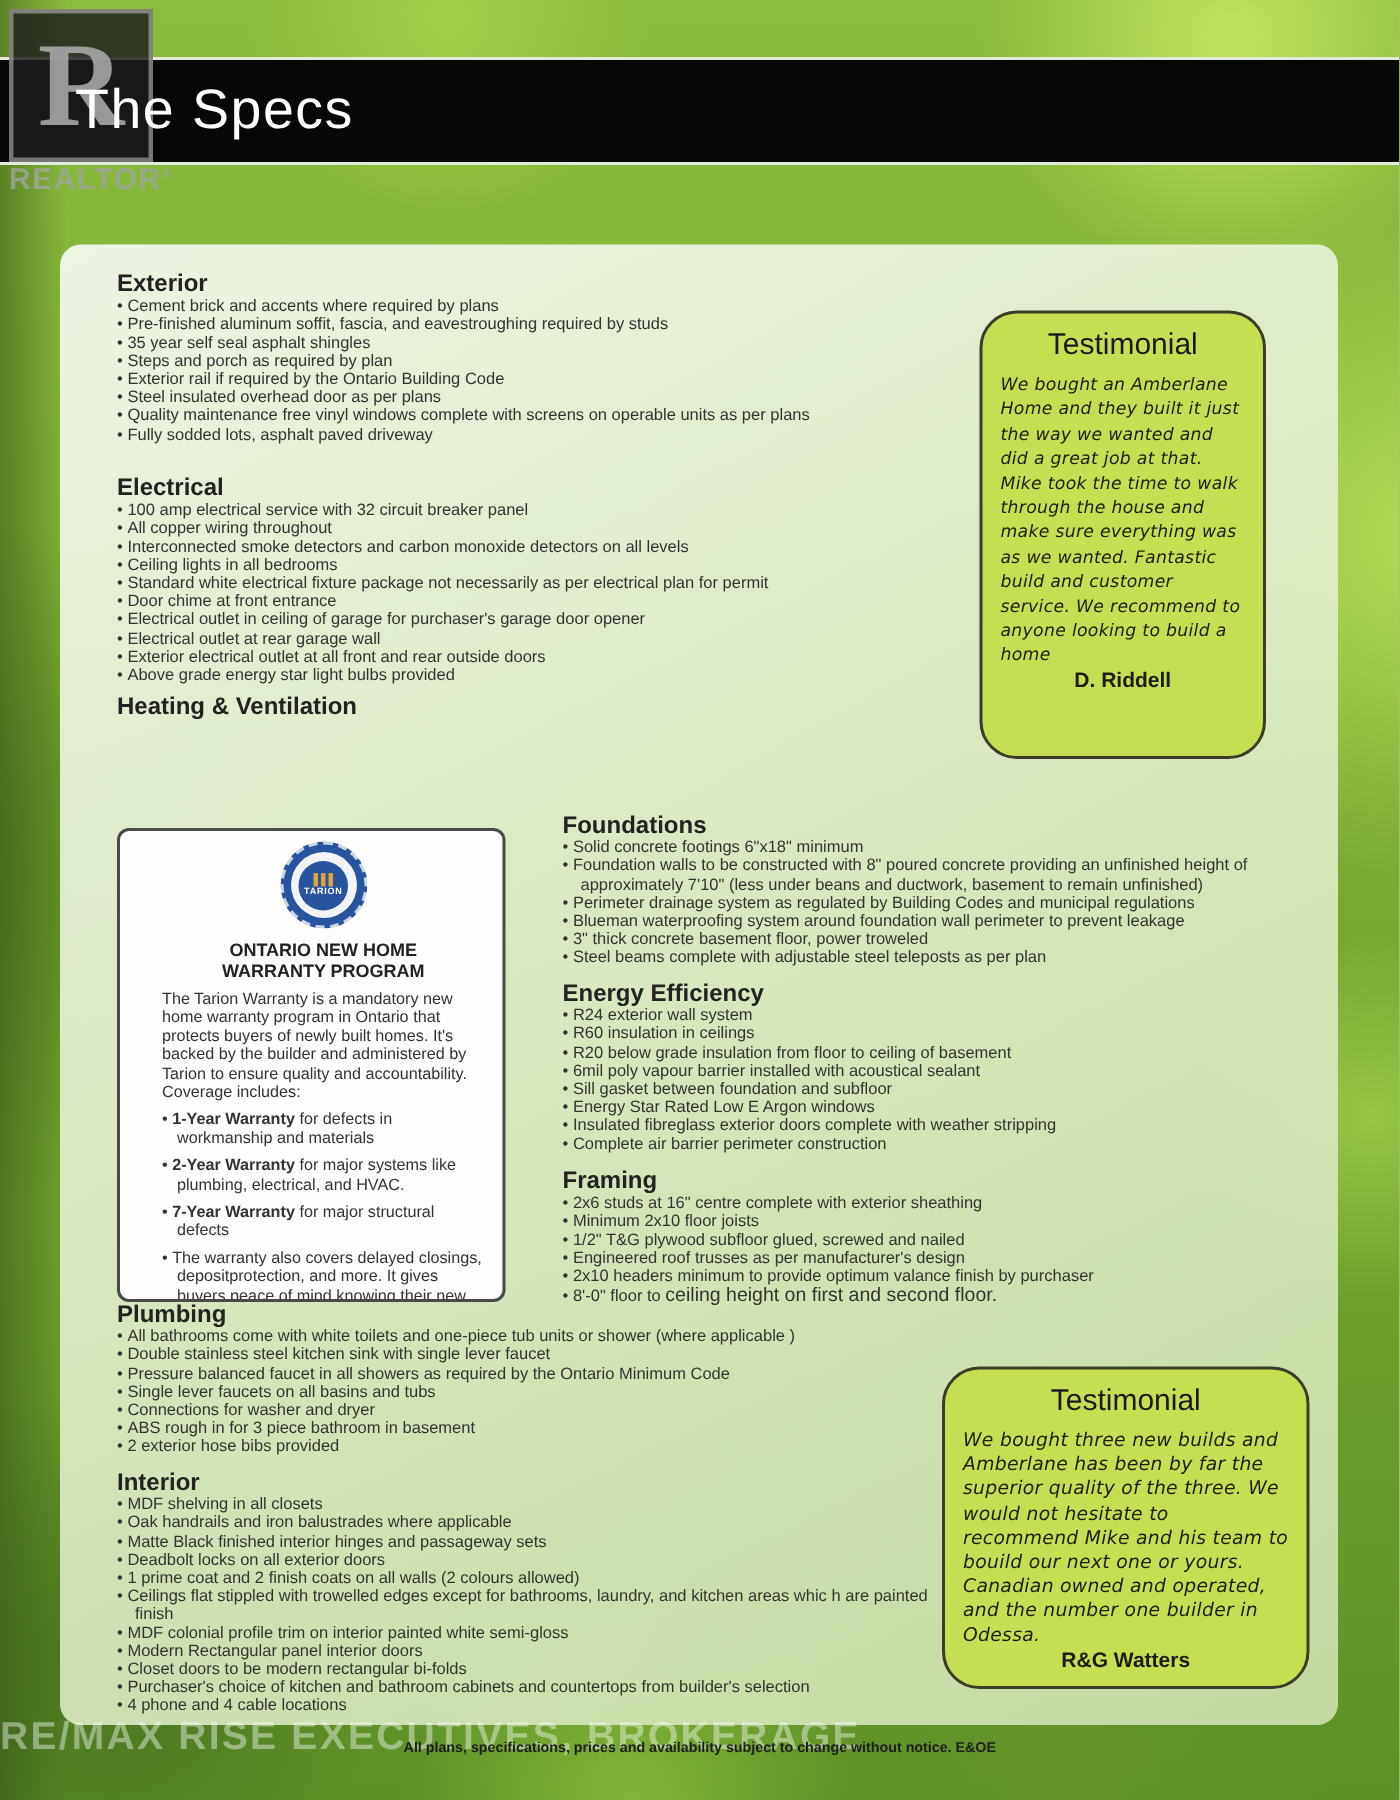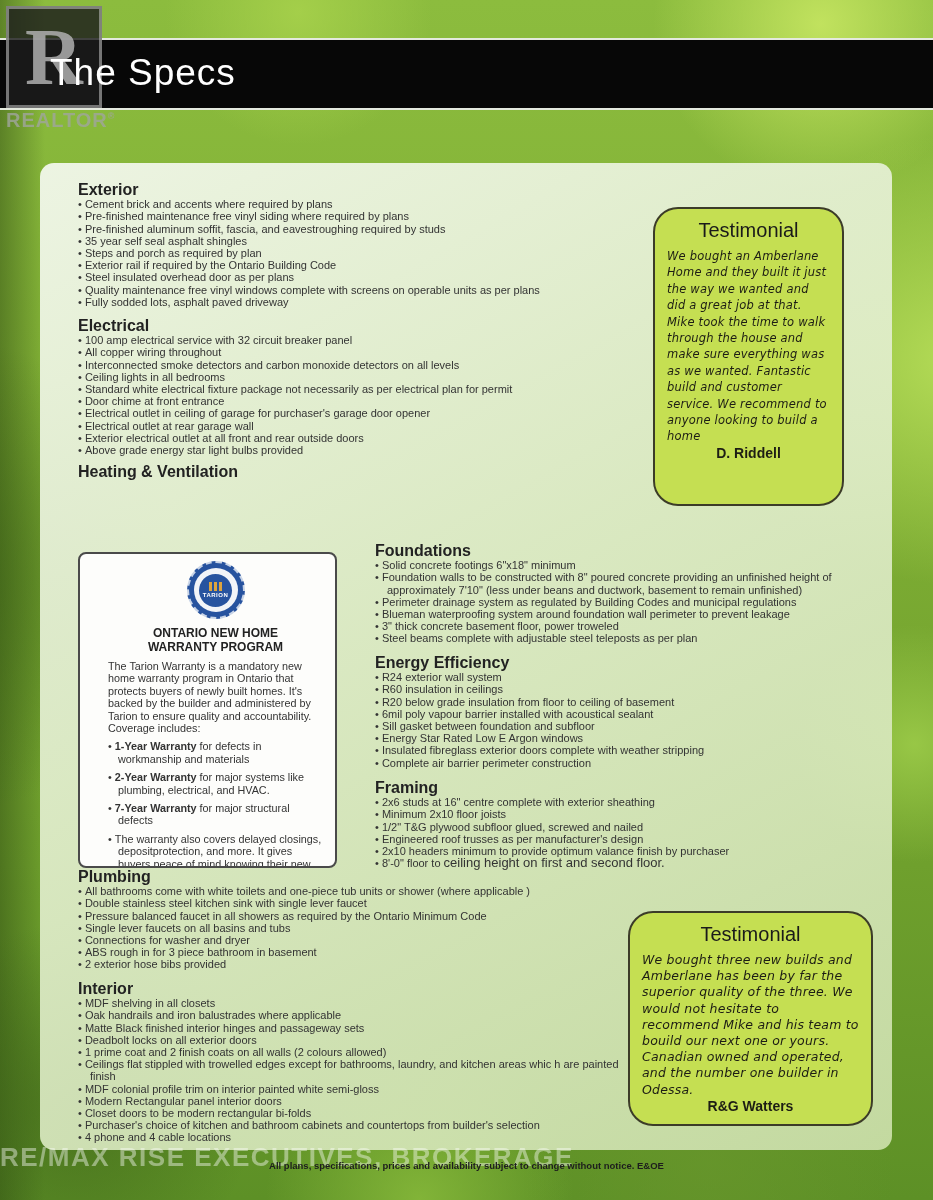--- a/index.html
+++ b/index.html
@@ -134,21 +134,20 @@
   </div>
 
   <div class="page-title">The Specs</div>
 
   <div class="panel"></div>
 
   <div class="spec-section" id="sec-exterior">
     <h3>Exterior</h3>
     <ul class="spec-list">
         <li>Cement brick and accents where required by plans</li>
-        <li>Pre-finished maintenance free vinyl siding where required by plans</li>
         <li>Pre-finished aluminum soffit, fascia, and eavestroughing required by studs</li>
         <li>35 year self seal asphalt shingles</li>
         <li>Steps and porch as required by plan</li>
         <li>Exterior rail if required by the Ontario Building Code</li>
         <li>Steel insulated overhead door as per plans</li>
         <li>Quality maintenance free vinyl windows complete with screens on operable units as per plans</li>
         <li>Fully sodded lots, asphalt paved driveway</li>
       </ul>
   </div>
 

